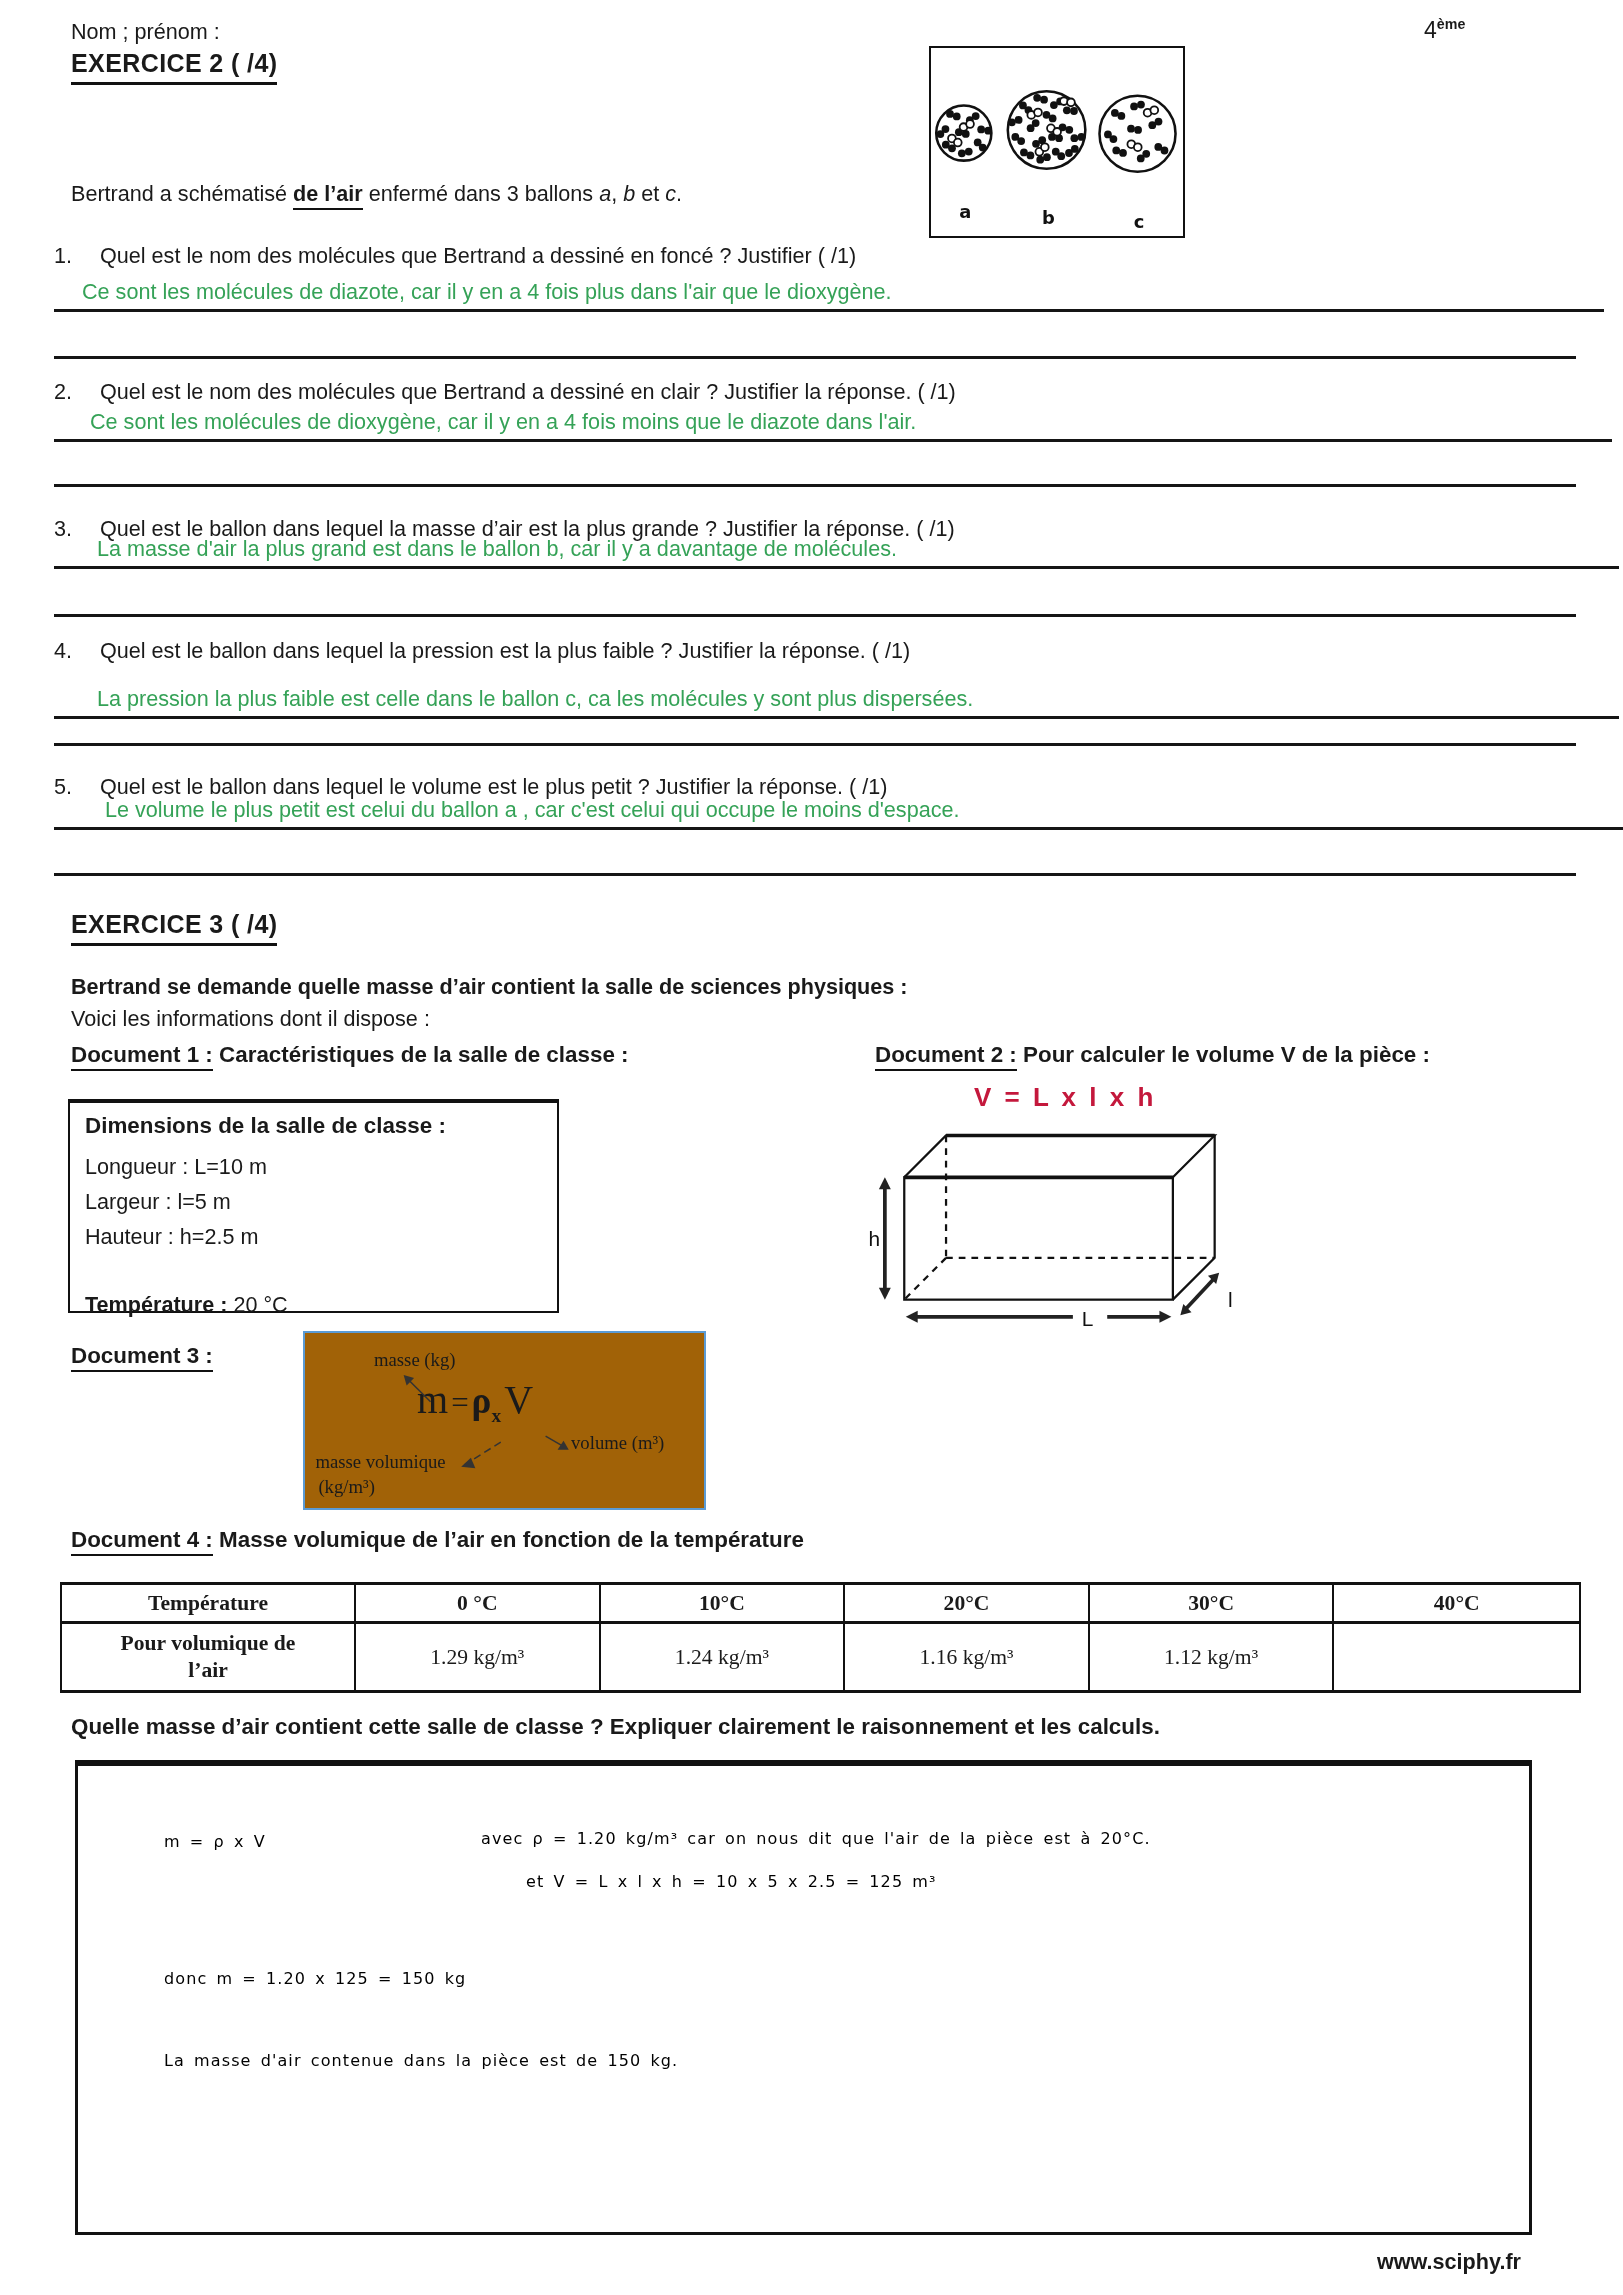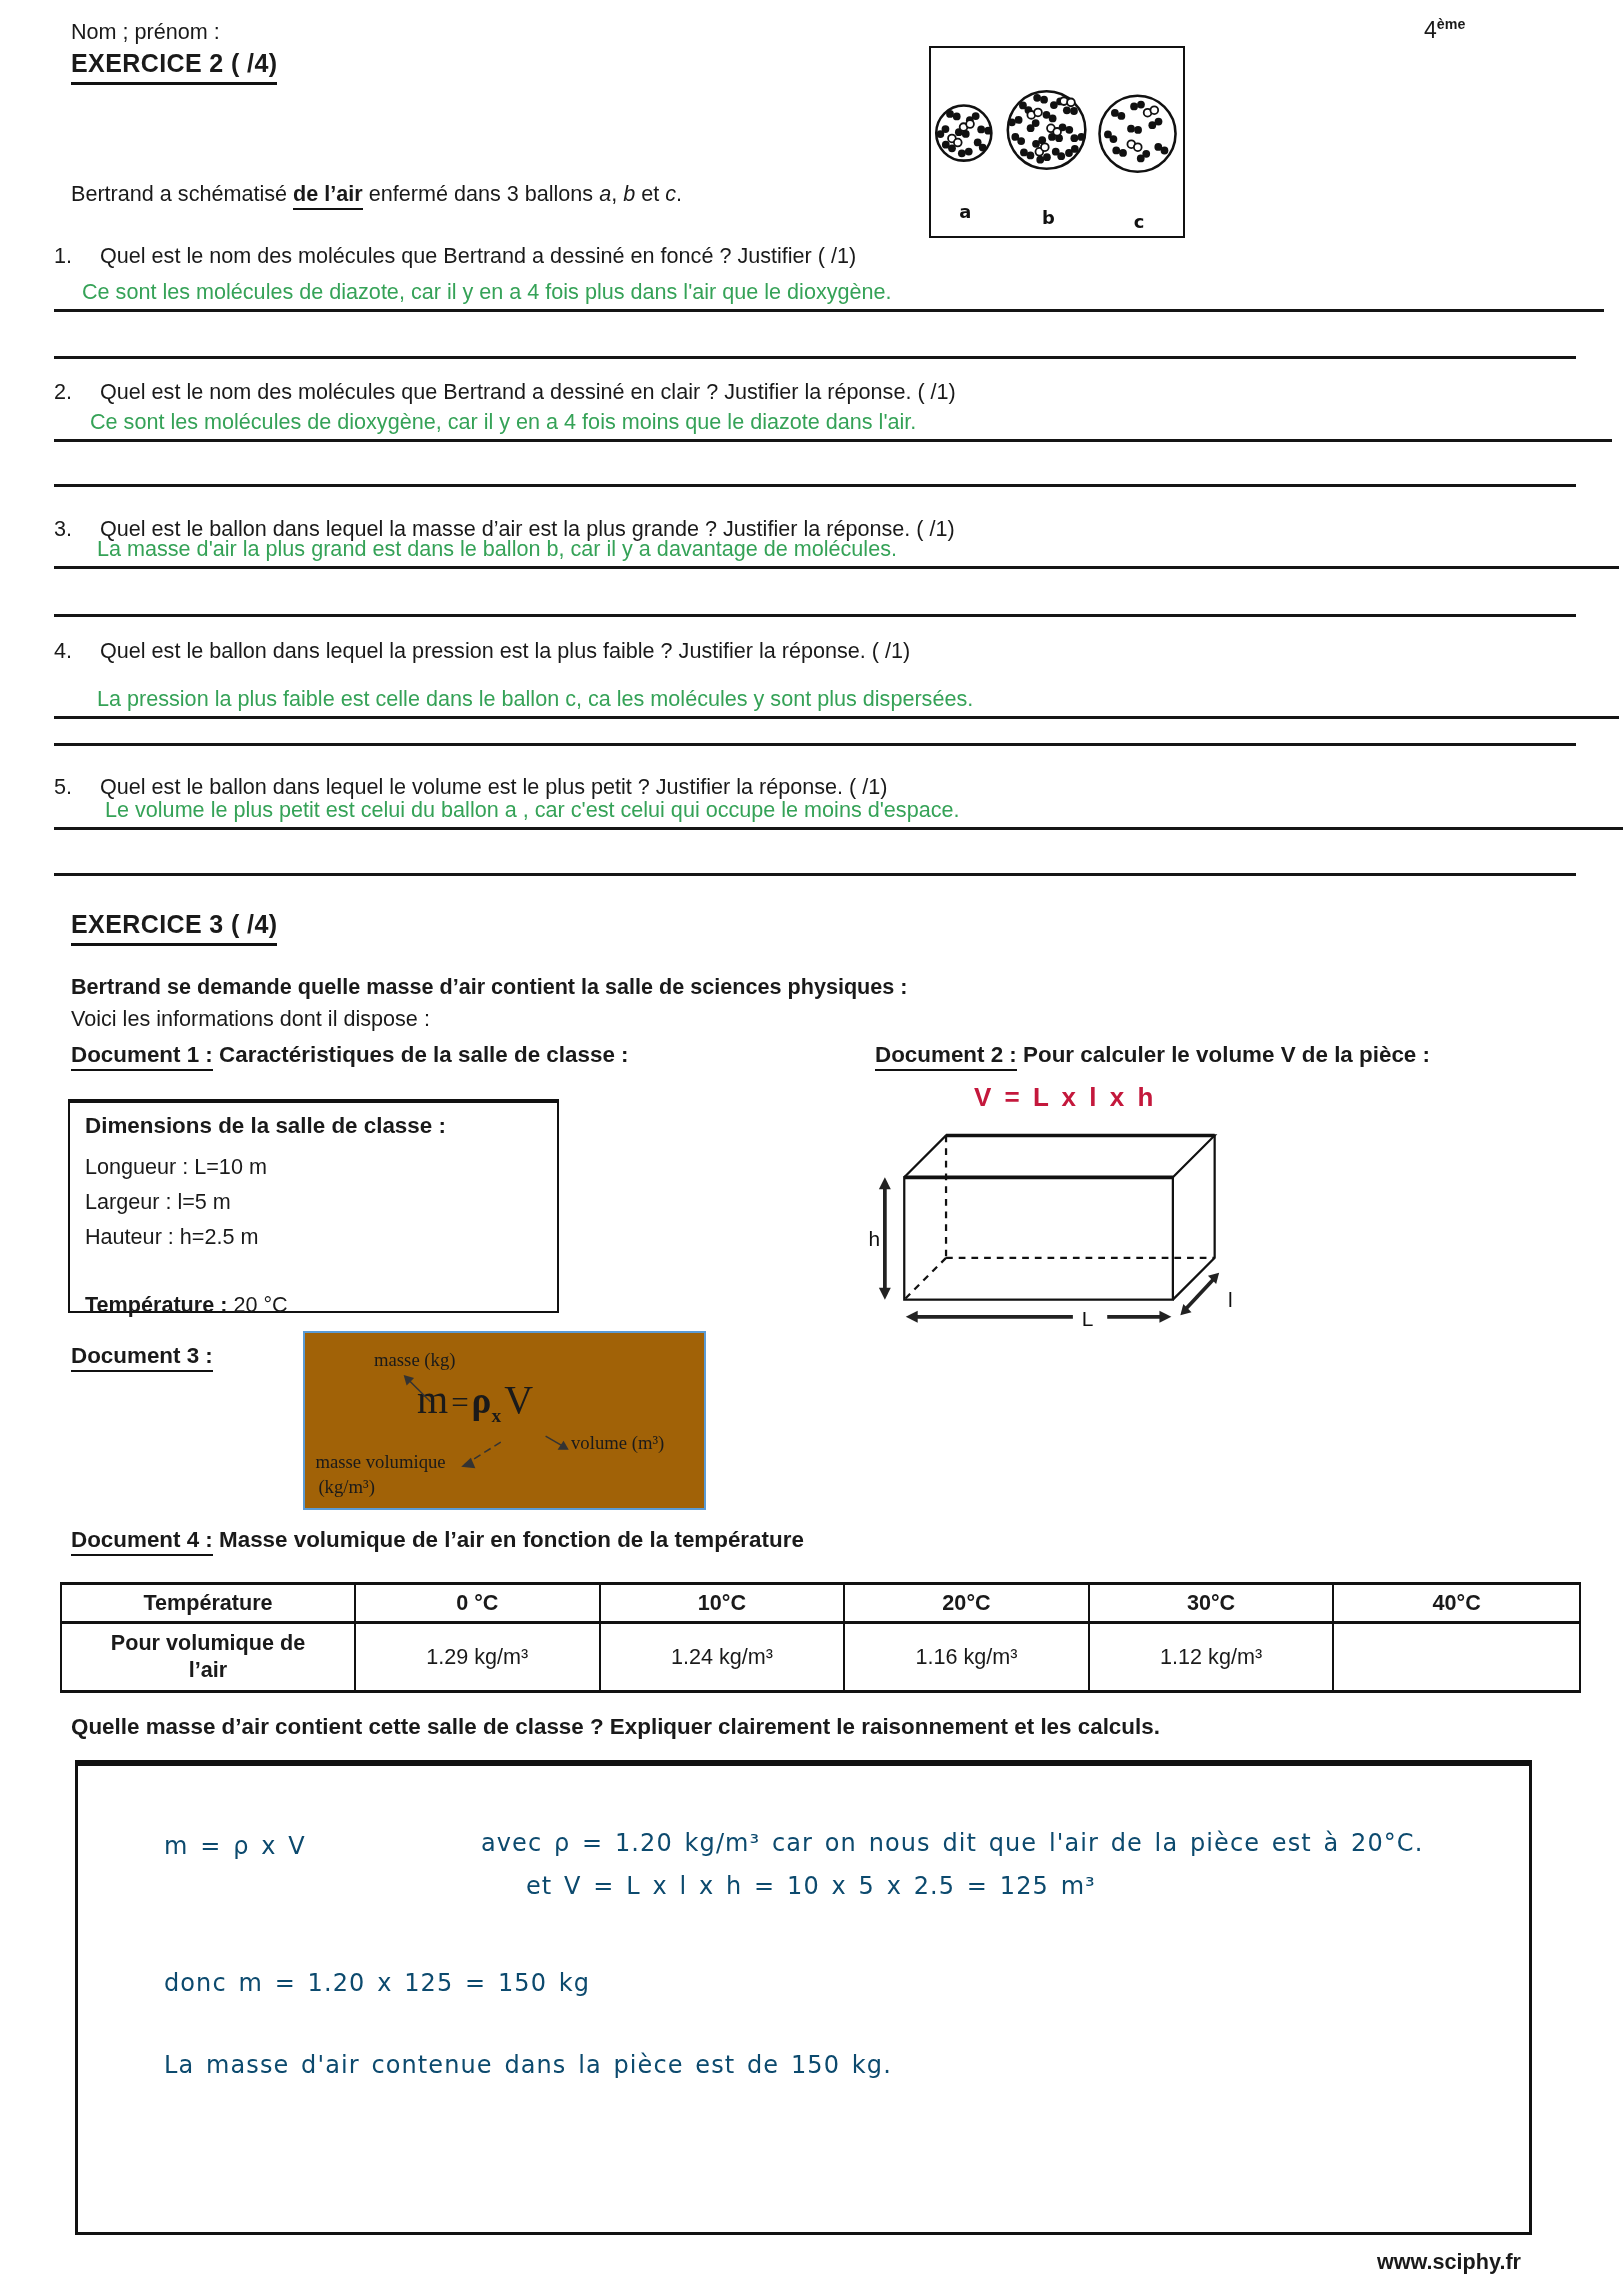--- a/index.html
+++ b/index.html
@@ -41,21 +41,21 @@
   .f-rho{font-size:37px;font-weight:bold;}
   .f-x{font-size:19.4px;font-weight:bold;position:relative;top:9px;}
   .f-V{font-size:40px;}
   .tbl{border:2.2px solid #111;border-top:3.7px solid #111;border-bottom:3.7px solid #111;display:grid;grid-template-columns:294px repeat(5,1fr);}
   .tbl .cell{border-right:2.2px solid #111;display:flex;align-items:center;justify-content:center;font-size:21.6px;text-align:center;}
   .tbl .cell:nth-child(6n){border-right:none;}
   .tbl .hdr{border-bottom:3.7px solid #111;font-weight:bold;height:36px;}
   .tbl .dat{height:66px;}
   .tbl .rl{font-weight:bold;line-height:1.25;padding:0 41px;}
   .ansbox{border:3px solid #111;border-top:6.7px solid #111;background:#fff;}
-  .hand{font-family:"DejaVu Sans", sans-serif;color:#0c4a6e;font-size:24px;letter-spacing:1.1px;word-spacing:3px;white-space:nowrap;}
+  .hand{font-family:"DejaVu Sans", sans-serif;color:#000000;font-size:16px;letter-spacing:1.1px;word-spacing:3px;white-space:nowrap;}
   .footer{font-size:21.6px;font-weight:bold;}
   sup.sm{font-size:62%;}
 </style>
 </head>
 <body>
 
 <div class="page">
 
   <div class="abs txt" style="left:71px;top:19.4px;">Nom ; prénom :</div>
   <div class="abs" style="left:1424px;top:16.4px;font-size:23px;"><span>4</span><sup class="sm b">ème</sup></div>
@@ -240,21 +240,21 @@
       <polygon points="132,56 146,60 136,70" fill="#333"></polygon>
       <path d="M262,146 L214,176" stroke="#333" stroke-width="2" fill="none" stroke-dasharray="10 6"></path>
       <polygon points="209,179 222,167 228,181" fill="#333"></polygon>
       <path d="M322,138 L348,153" stroke="#333" stroke-width="2" fill="none"></path>
       <polygon points="353,156 338,156 346,144" fill="#333"></polygon>
     </svg>
   </div>
 
   <div class="abs doc-head" style="left:71px;top:1527px;"><span class="u-mid">Document 4 :</span><span> Masse volumique de l’air en fonction de la température</span></div>
 
-  <div class="abs tbl" style="left:60px;top:1582px;width:1517px;">
+  <div class="abs tbl" style="left:60px;top:1582px;width:1517px;font-family:Liberation Serif, serif;">
     <div class="cell hdr">Température</div>
     <div class="cell hdr">0 °C</div>
     <div class="cell hdr">10°C</div>
     <div class="cell hdr">20°C</div>
     <div class="cell hdr">30°C</div>
     <div class="cell hdr">40°C</div>
     <div class="cell dat rl">Pour volumique de l’air</div>
     <div class="cell dat">1.29 kg/m³</div>
     <div class="cell dat">1.24 kg/m³</div>
     <div class="cell dat">1.16 kg/m³</div>

